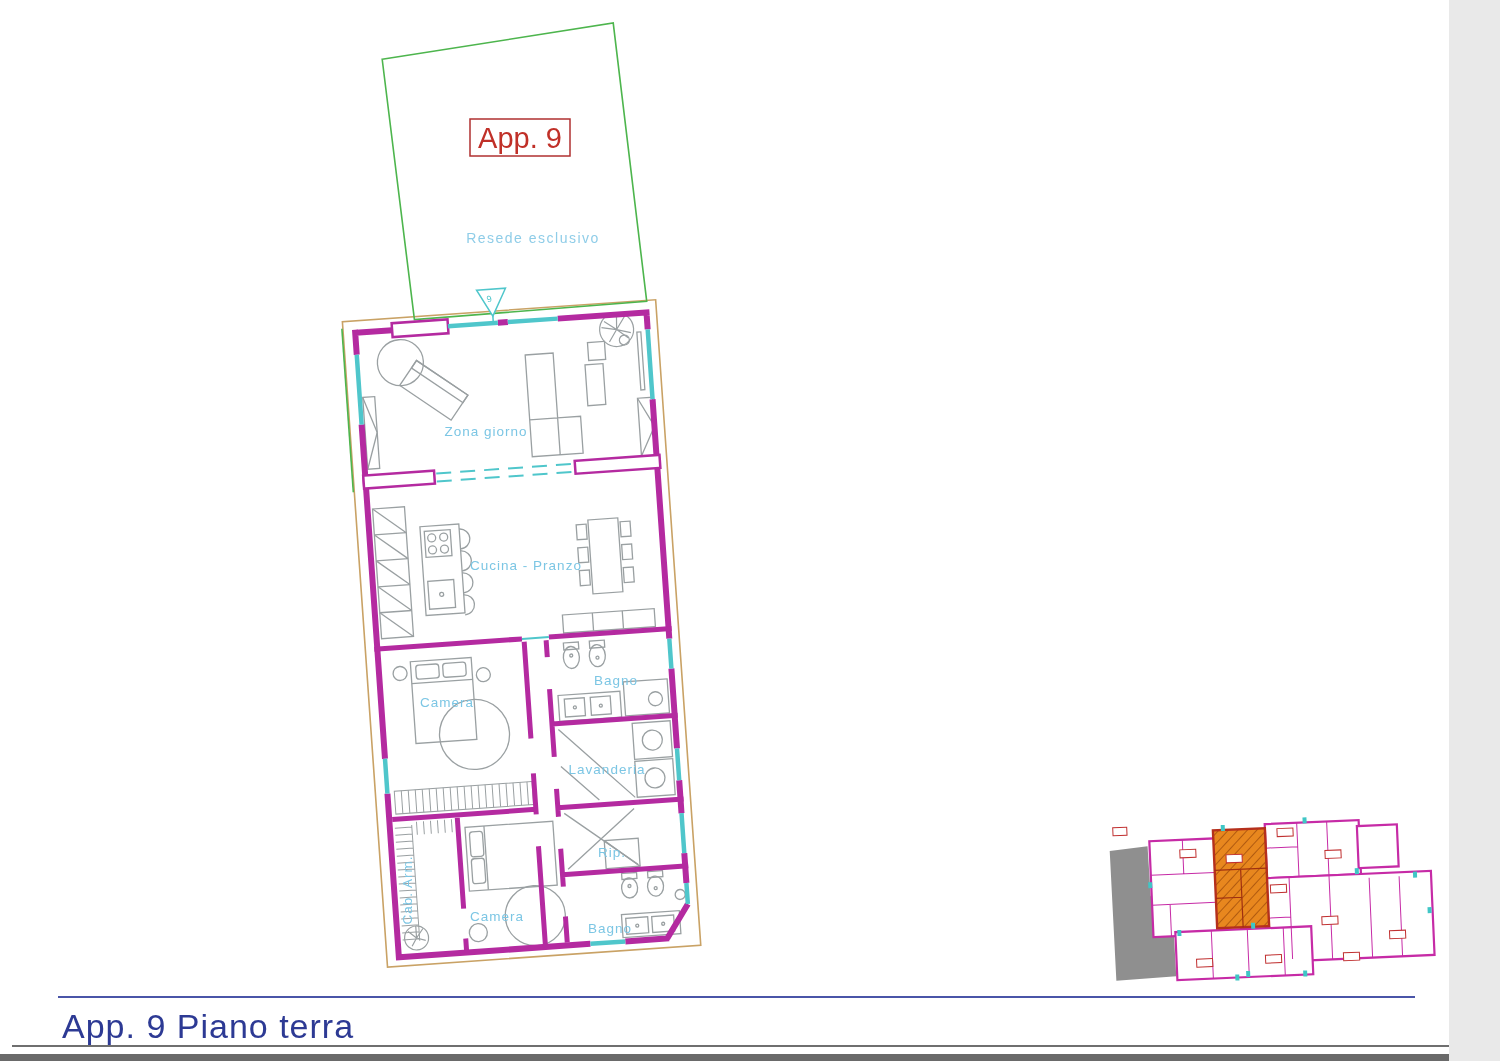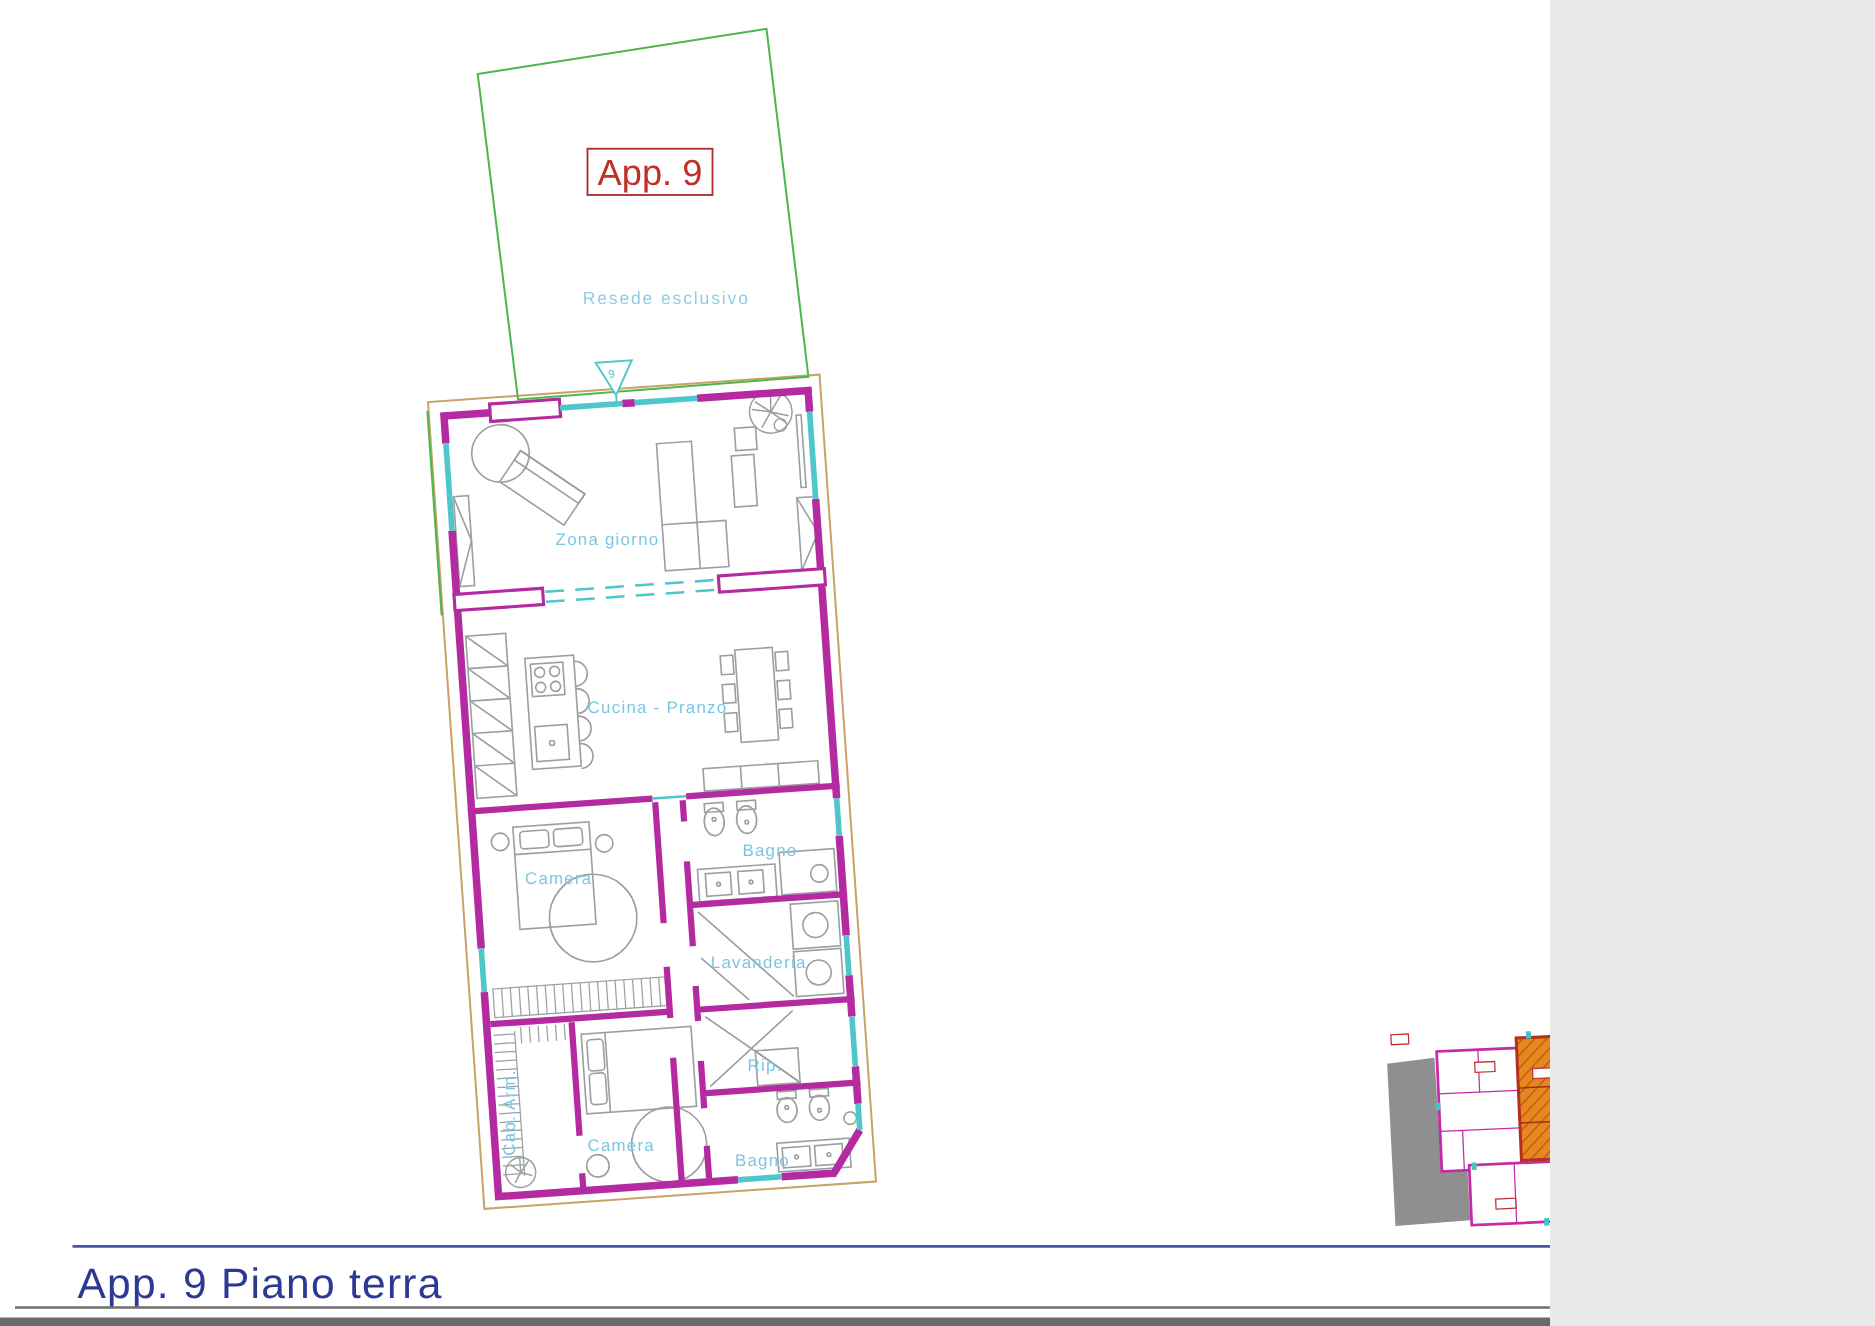--- a/index.html
+++ b/index.html
@@ -1,16 +1,16 @@
 <!DOCTYPE html>
 <html><head>
 <meta charset="utf-8">
 <style>
   html,body{margin:0;padding:0;background:#e9e9e9;}
-  .page{position:relative;width:1240px;height:1061px;background:#fff;overflow:hidden;
+  .page{position:relative;width:1449px;height:1061px;background:#fff;overflow:hidden;
         font-family:"Liberation Sans", sans-serif;}
   svg{position:absolute;left:0;top:0;}
   text{font-family:"Liberation Sans", sans-serif;}
   .room-label{fill:#7cc6e4;font-size:13.5px;letter-spacing:1px;}
   .resede-label{fill:#8fcde8;font-size:14px;letter-spacing:1.5px;}
   .app-label{fill:#c03028;font-size:29px;}
   .entrance-num{fill:#4fc6cb;font-size:9px;}
   .title-text{fill:#2d3a94;font-size:34px;letter-spacing:1px;}
 </style>
 </head>

